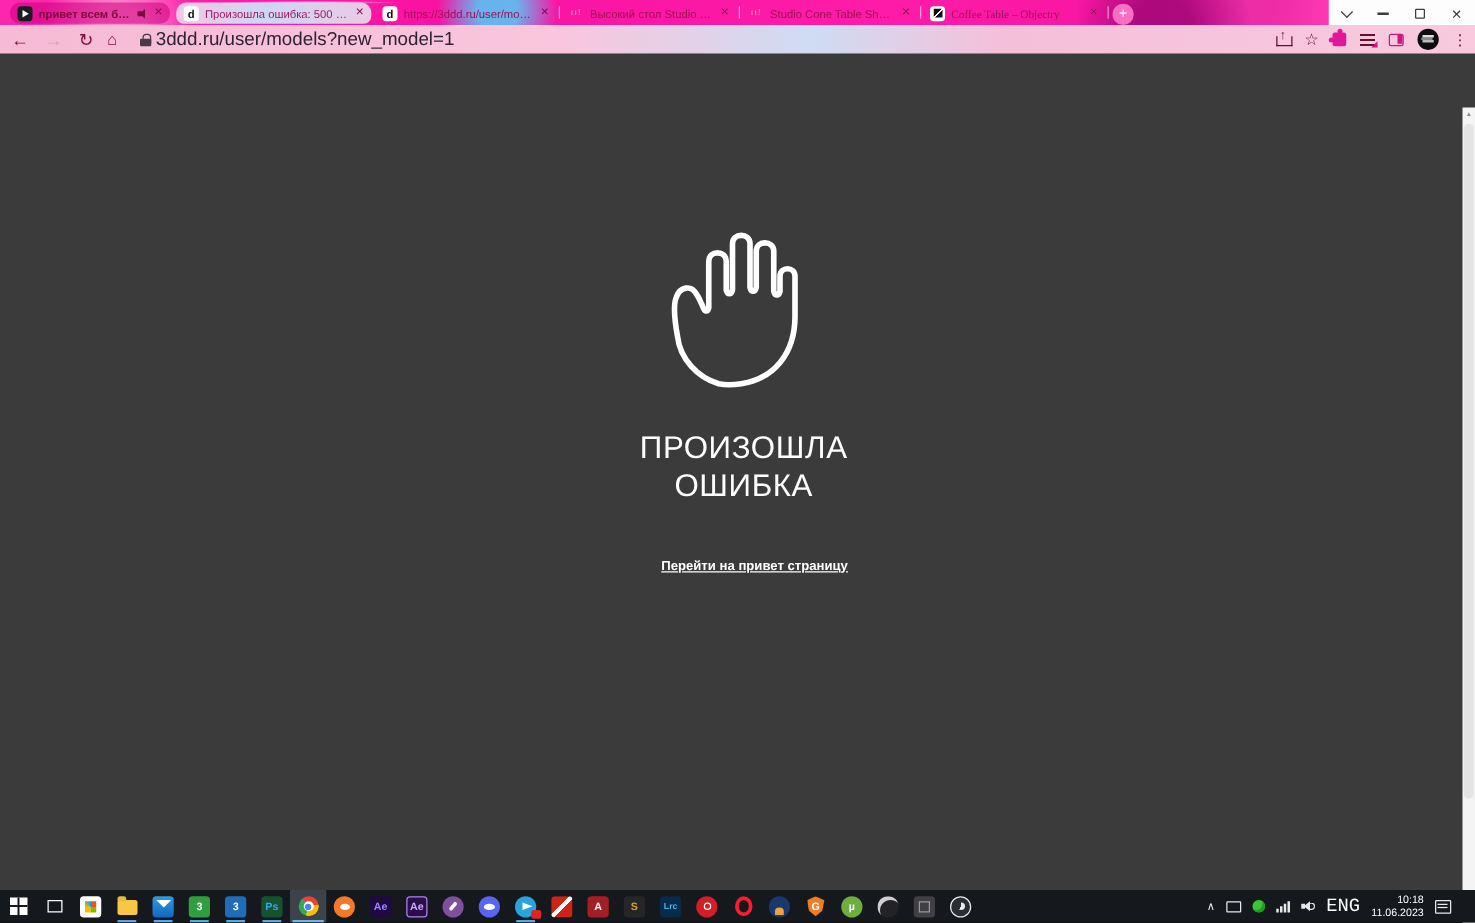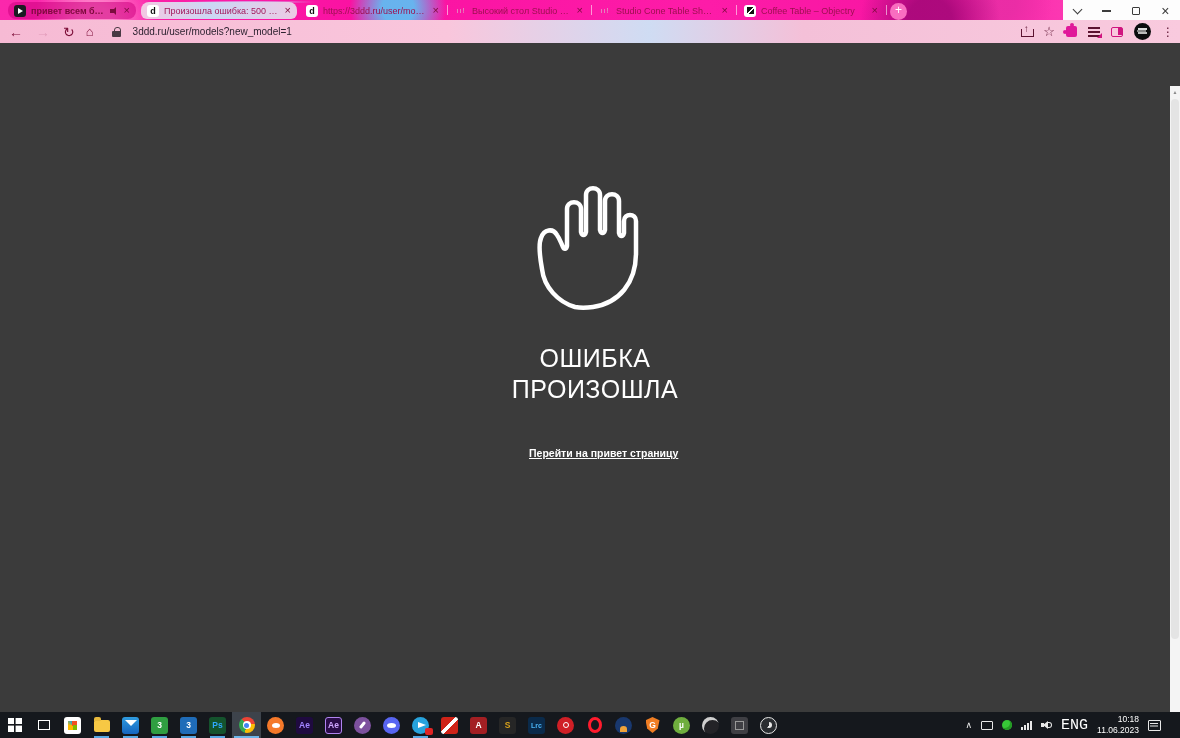--- a/index.html
+++ b/index.html
@@ -60,21 +60,21 @@
     display:flex; align-items:center; }
   .nav { font-size:14px; line-height:1; margin-left:9px; }
   .nav--back,.nav--reload { color:#7c0e38; }
   .nav--fwd { color:#e29cba; }
   .nav--home { color:#7c0e38; font-size:13px; }
   #lock { position:relative; width:9px; height:10px; margin-left:18px; flex:0 0 auto; }
   #lock::before { content:""; position:absolute; top:0; left:2px; width:5px; height:6px;
     border:1.4px solid #4a3a44; border-radius:3px 3px 0 0; }
   #lock::after { content:""; position:absolute; bottom:0; left:0; width:9px; height:5.5px;
     background:#4a3a44; border-radius:1px; }
-  #url { font-size:10px; color:#2d2230; margin-left:12px; flex:0 0 auto; }
+  #url { font-size:15px; color:#2d2230; margin-left:4px; flex:0 0 auto; }
   #tbspacer { flex:1; }
   .ricon { margin-right:11px; flex:0 0 auto; }
   .ric-share { position:relative; width:11px; height:11px; }
   .ric-share::before { content:""; position:absolute; bottom:0; left:0; width:11px; height:7px;
     border:1.4px solid #5c1230; border-top:none; }
   .ric-share::after { content:"↑"; position:absolute; top:-3px; left:2.5px; font-size:10px; color:#5c1230; }
   .ric-star { font-size:13px; color:#5c1230; line-height:1; }
   .ric-puzzle { position:relative; width:11px; height:11px; background:#e0189a; border-radius:2px; }
   .ric-puzzle::before { content:""; position:absolute; top:-3px; left:3.5px; width:4px; height:4px;
     border-radius:50%; background:#e0189a; }
@@ -216,21 +216,21 @@
     <div class="tab" style="left:449px;width:140px;">
       <span class="fav fav--dots"></span>
       <span class="ttl">Высокий стол Studio Cone - чер</span>
       <span class="cx">×</span>
     </div>
     <div class="tab" style="left:593px;width:141px;">
       <span class="fav fav--dots"></span>
       <span class="ttl">Studio Cone Table Short - Black</span>
       <span class="cx">×</span>
     </div>
-    <div class="tab" style="left:738px;width:146px;">
+    <div class="tab" style="left:738px;width:146px;font-family:Liberation Serif, serif;">
       <span class="fav fav--objectry"></span>
       <span class="ttl">Coffee Table – Objectry</span>
       <span class="cx">×</span>
     </div>
     <div class="tabsep" style="left:447px"></div>
     <div class="tabsep" style="left:591px"></div>
     <div class="tabsep" style="left:736px"></div>
     <div class="tabsep" style="left:886px"></div>
     <div id="newtab">+</div>
     <div id="wincontrols">
@@ -267,22 +267,22 @@
   </div>
 
   <div id="page">
     <svg id="hand" width="110" height="140" viewBox="0 0 110 140">
       <path fill="none" stroke="#ffffff" stroke-width="4.5" stroke-linecap="round" stroke-linejoin="round" d="M44 132 C27 127 13 112 11 94 C9 83 7 70 10 63 C13 54 22 53 26 60 C29 64 30 68 32 72 C33 74.5 35.5 74.5 36 71
            L36 34 C36 25 50 25 50 34 L50 57 C51 61 54 61 55 57 L55 20 C55 11 69 11 69 20 L69 55 C70 59 73 59 74 55
            L74 26 C74 17 88 17 88 26 L88 58 C89 62 92 62 93 58 L93 46 C93 38 105 38 105 46 L105 78
            C105 108 88 128 62 132 C55 133 49 133 44 132 Z"></path>
     </svg>
     <div id="err-title">
+      <div>ПРОИЗОШЛА</div>
       <div>ОШИБКА</div>
-      <div>ПРОИЗОШЛА</div>
     </div>
     <a id="err-link" href="#">Перейти на привет страницу</a>
     <div id="scrollbar">
       <div class="arr">▲</div>
       <div id="sb-thumb"></div>
 
     </div>
   </div>
 
   <div id="taskbar">

